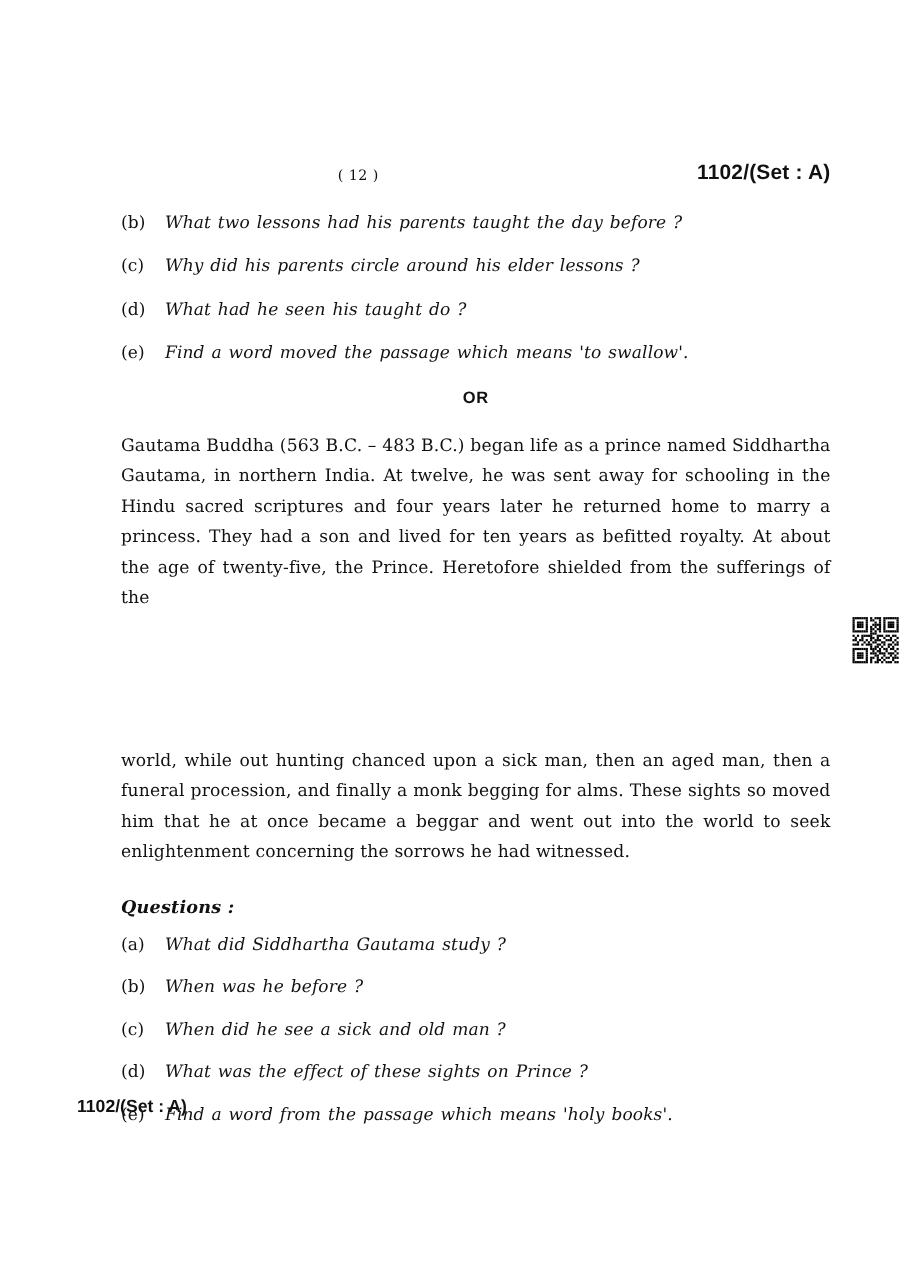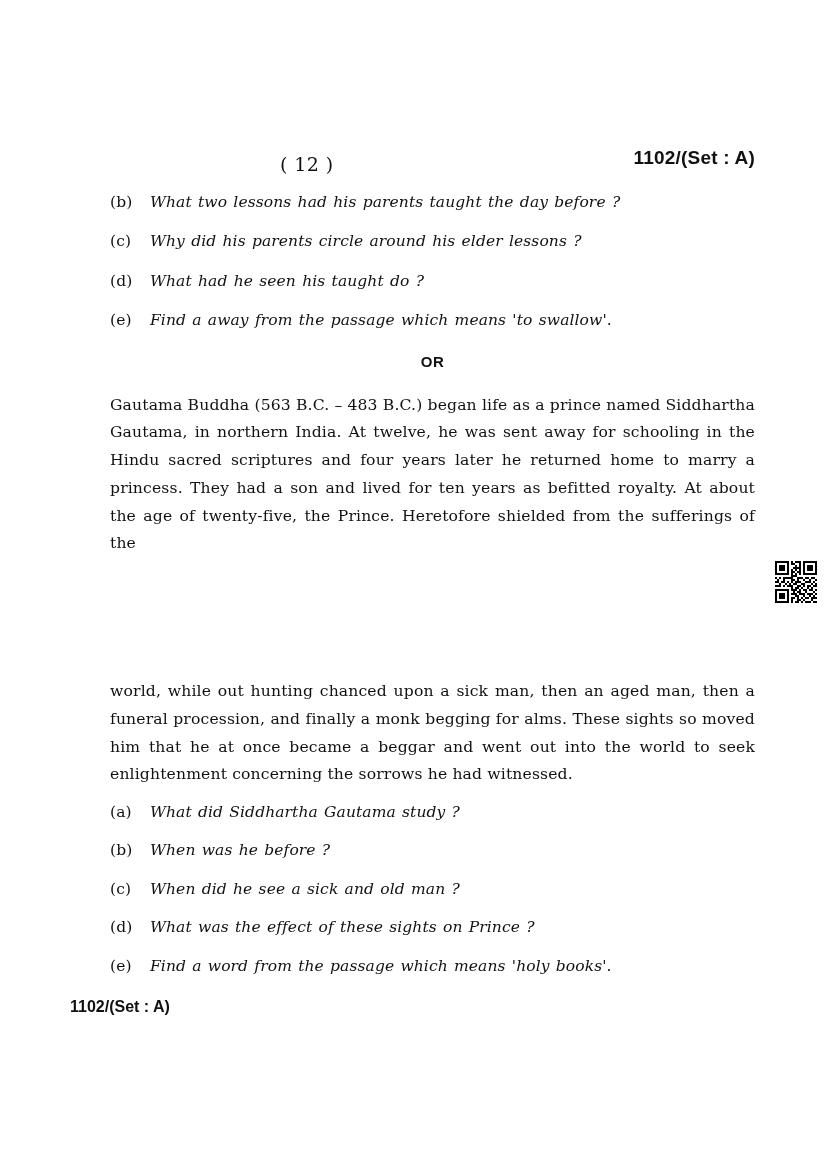--- a/index.html
+++ b/index.html
@@ -28,23 +28,23 @@
     top: 145px;
     width: 645px;
   }
   
   .header-row {
     position: relative;
     height: 34px;
   }
   .page-number {
     position: absolute;
-    left: 170px;
+    left: 197px;
     top: 8px;
-    font-size: 19px;
+    font-size: 13px;
     font-family: "DejaVu Serif", "Liberation Serif", serif;
     letter-spacing: 0.4px;
   }
   .paper-code-top {
     position: absolute;
     right: 0px;
     top: 2px;
     font-family: "Liberation Sans", sans-serif;
     font-weight: bold;
     font-size: 19px;
@@ -144,32 +144,33 @@
       <div class="qitem">
         <span class="qlabel">(c)</span>
         <span class="qtext">Why did his parents circle around his elder lessons ?</span>
       </div>
       <div class="qitem">
         <span class="qlabel">(d)</span>
         <span class="qtext">What had he seen his taught do ?</span>
       </div>
       <div class="qitem">
         <span class="qlabel">(e)</span>
-        <span class="qtext">Find a away from the passage which means 'to swallow'.</span>
+        <span class="qtext">Find a word moved the passage which means 'to swallow'.</span>
       </div>
     </div>
 
     <div class="or-line">OR</div>
 
     <p class="para">Gautama Buddha (563 B.C. – 483 B.C.) began life as a prince named Siddhartha Gautama, in northern India. At twelve, he was sent away for schooling in the Hindu sacred scriptures and four years later he returned home to marry a princess. They had a son and lived for ten years as befitted royalty. At about the age of twenty-five, the Prince. Heretofore shielded from the sufferings of the</p>
 
     <div class="gap-block"></div>
 
     <p class="para para-2">world, while out hunting chanced upon a sick man, then an aged man, then a funeral procession, and finally a monk begging for alms. These sights so moved him that he at once became a beggar and went out into the world to seek enlightenment concerning the sorrows he had witnessed.</p>
 
+    <div class="questions-heading">Questions :</div>
 
     <div class="qlist qlist-2">
       <div class="qitem">
         <span class="qlabel">(a)</span>
         <span class="qtext">What did Siddhartha Gautama study ?</span>
       </div>
       <div class="qitem">
         <span class="qlabel">(b)</span>
         <span class="qtext">When was he before ?</span>
       </div>

